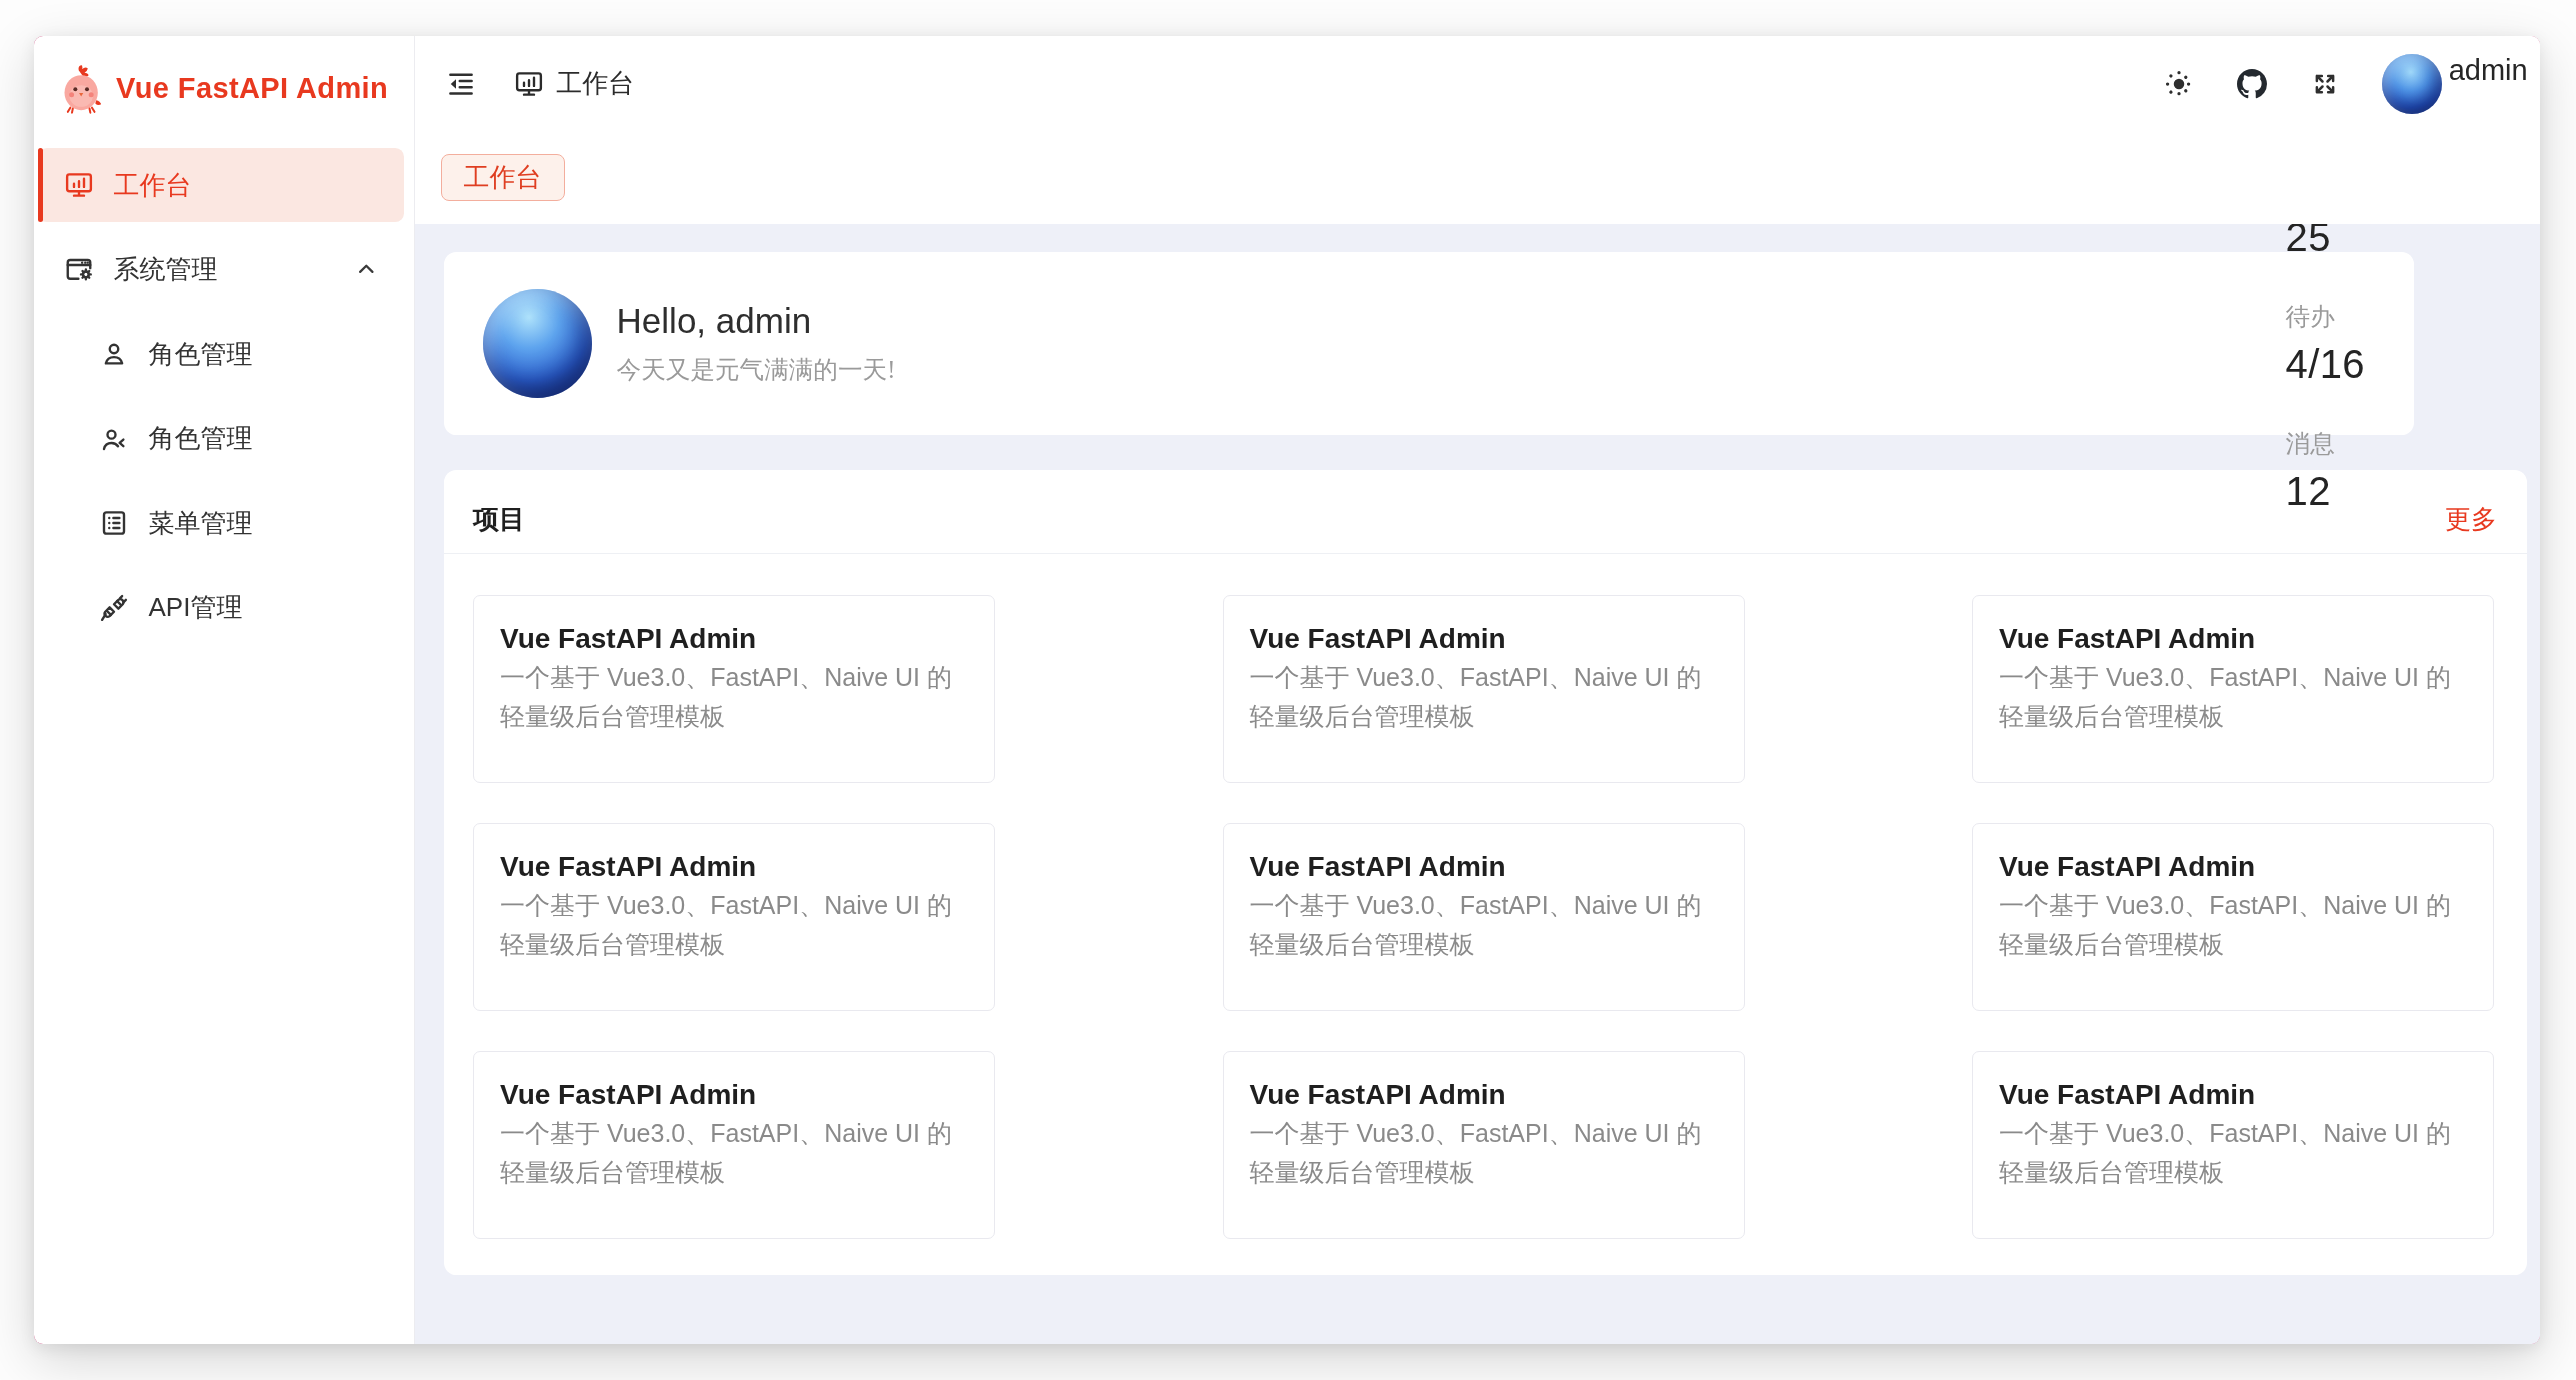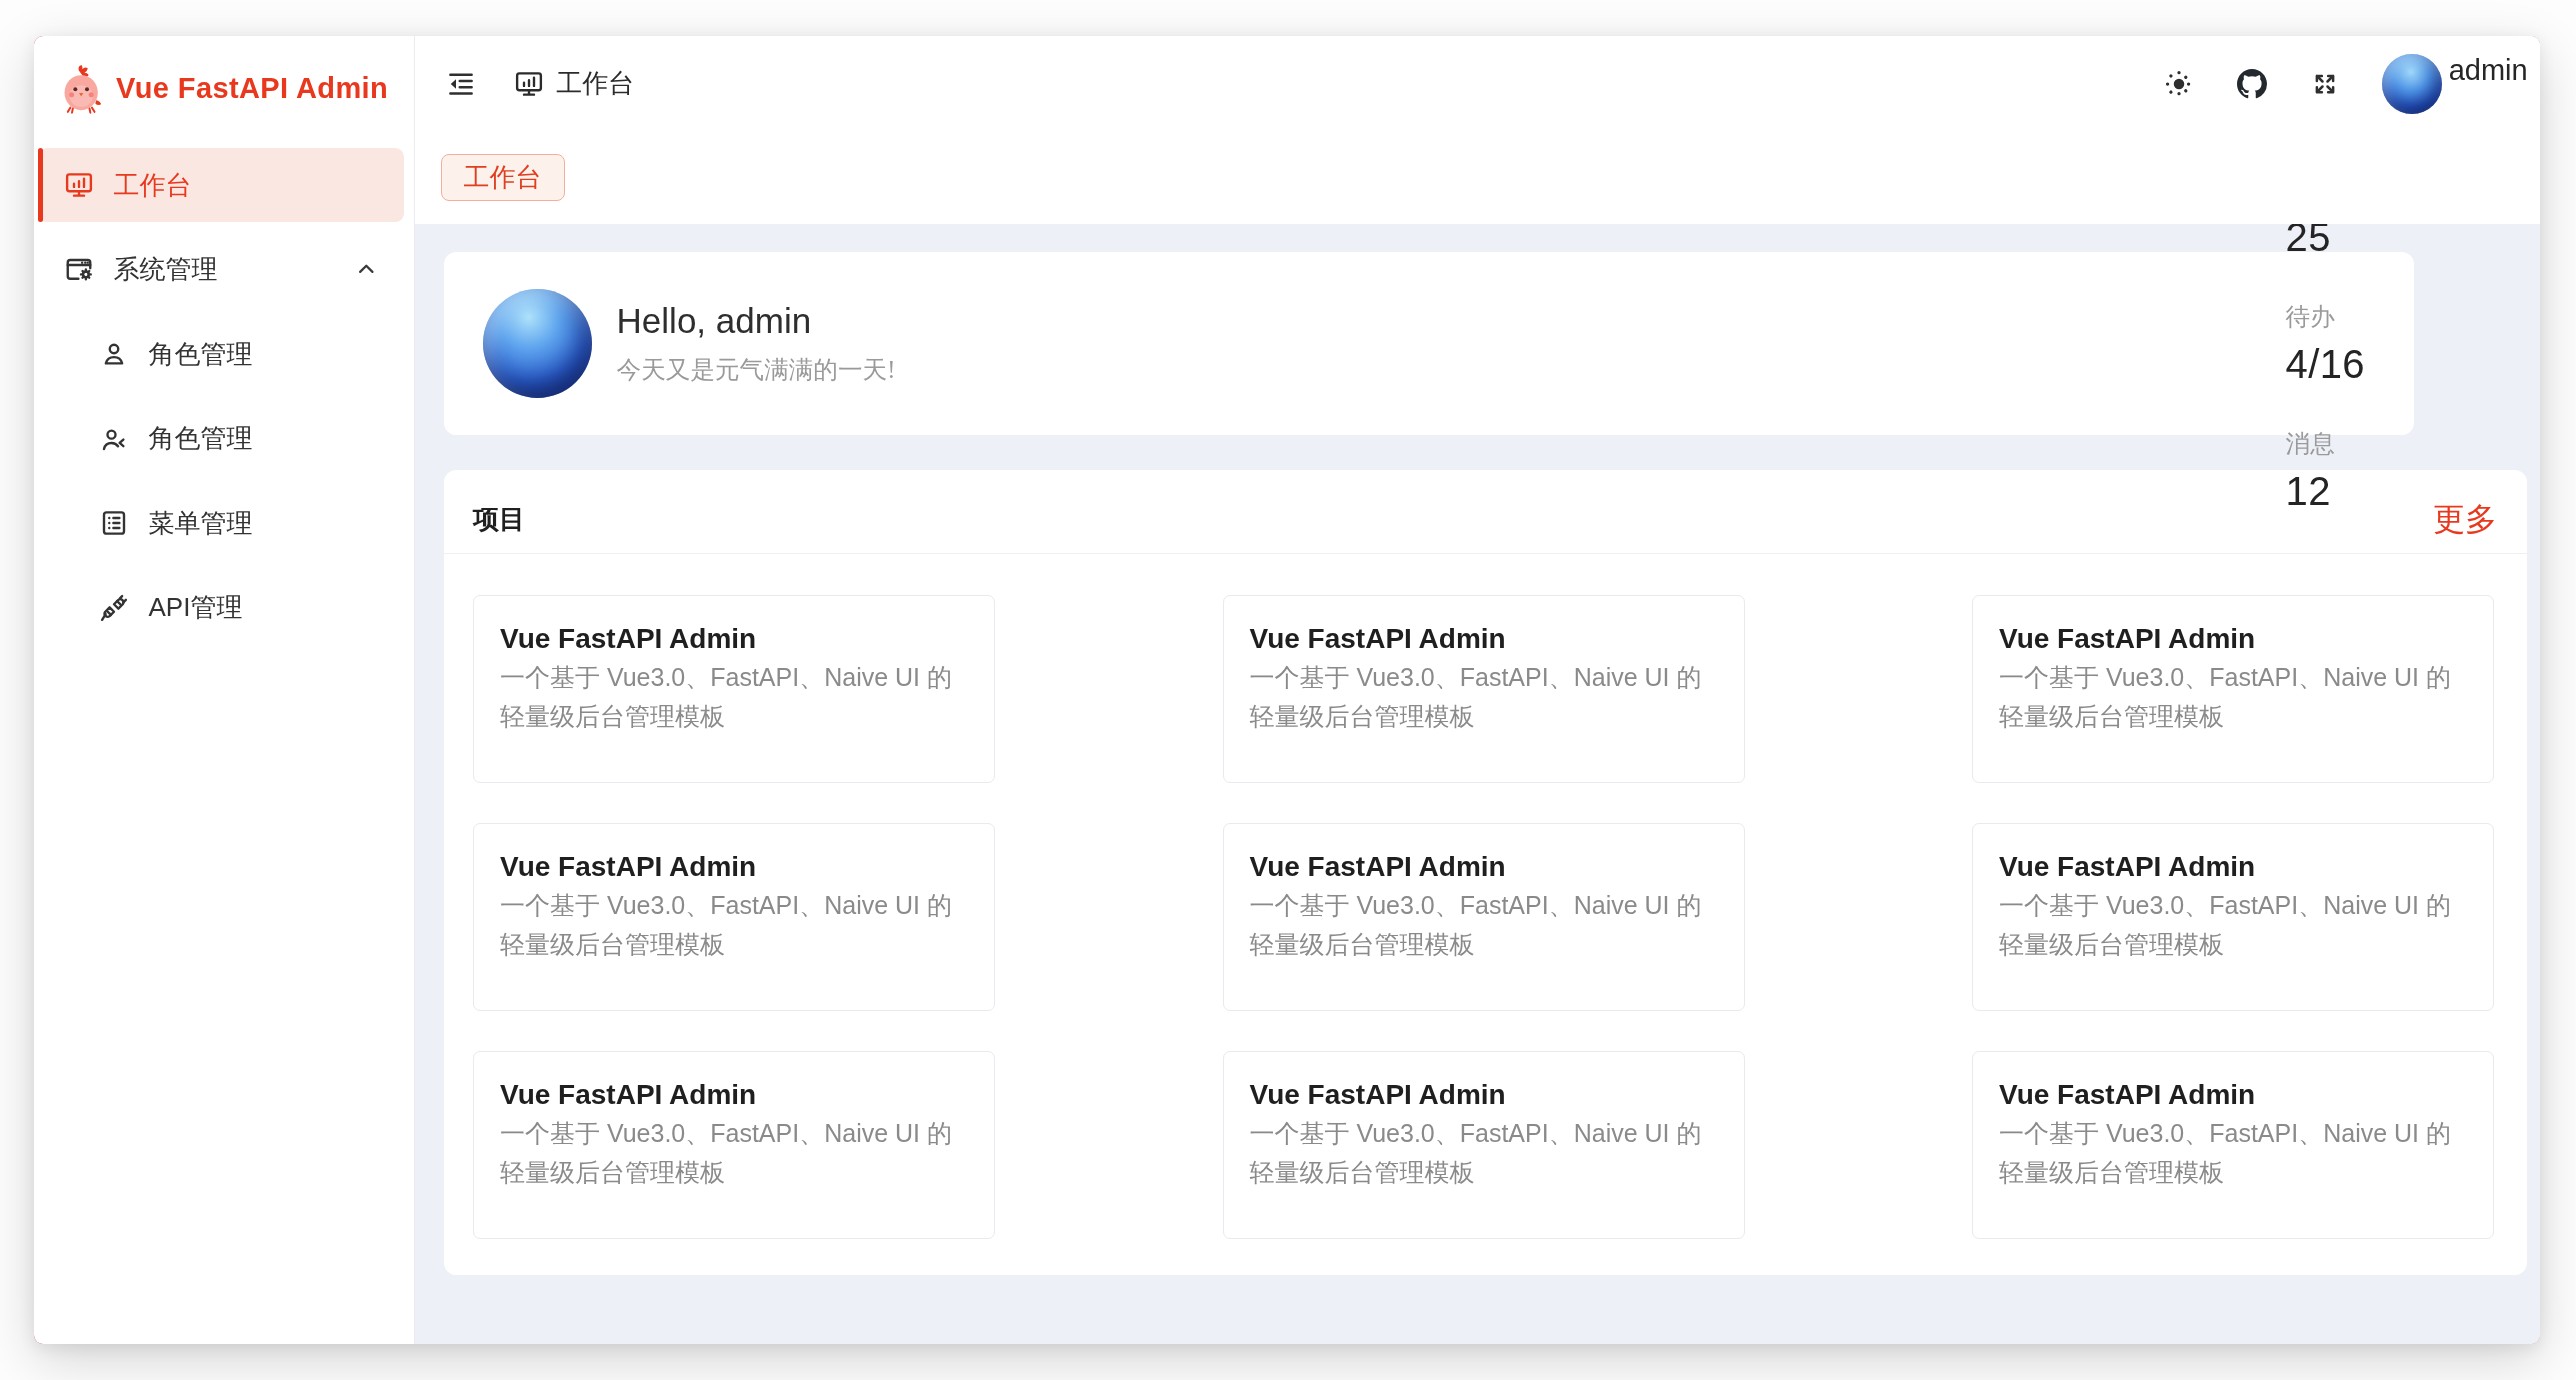--- a/index.html
+++ b/index.html
@@ -74,21 +74,21 @@
   .w-text{margin-left:24.6px;}
   .w-title{font-size:35px;font-weight:500;color:var(--ink);}
   .w-sub{margin-top:12.3px;font-size:24.6px;color:var(--gray);font-family:Liberation Serif, serif;}
   .w-stats{margin-left:auto;display:flex;gap:40px;flex-direction:column;}
   .stat{display:flex;flex-direction:column;}
   .stat-label{font-size:24.6px;color:var(--gray);}
   .stat-value{margin-top:8.8px;font-size:40px;font-weight:500;color:#242424;letter-spacing:0.4px;}
   .projects{background:#fff;border-radius:12.3px;margin-top:35px;width:2083px;}
   .p-head{height:84px;display:flex;align-items:center;justify-content:space-between;padding:16px 30px 0 29px;border-bottom:0.9px solid #eef0f4;}
   .p-title{font-size:26px;font-weight:700;color:#1f1f1f;}
-  .p-more{font-size:32px;color:var(--primary);cursor:pointer;}
+  .p-more{font-size:26px;color:var(--primary);cursor:pointer;}
   .p-grid{
     padding:41px 33px 36px 29px;display:grid;
     grid-template-columns:repeat(3,522px);justify-content:space-between;row-gap:40px;
   }
   .card{
     height:188px;background:#fff;border:0.9px solid #e9e9ef;border-radius:7px;
     padding:23px 26px 24.6px;cursor:pointer;
   }
   .card-title{font-size:28px;font-weight:700;color:#1f1f1f;line-height:39px;}
   .card-desc{font-size:25px;line-height:39px;color:#8a8a8a;}

